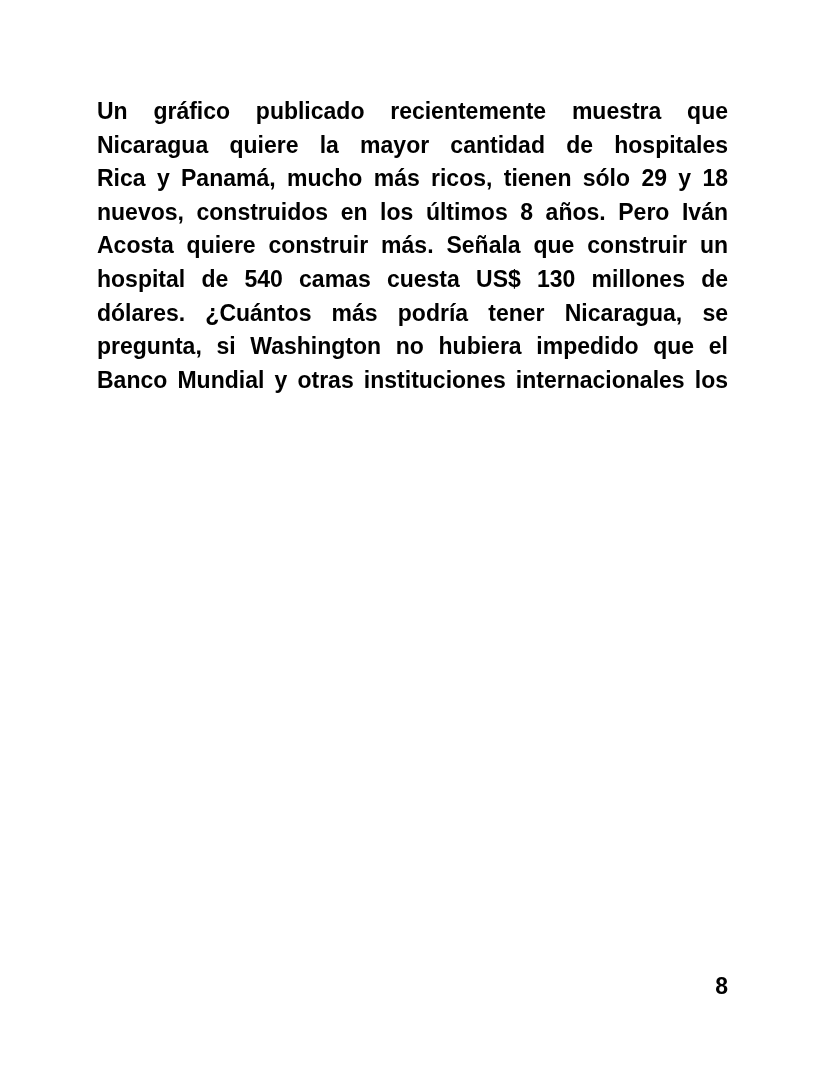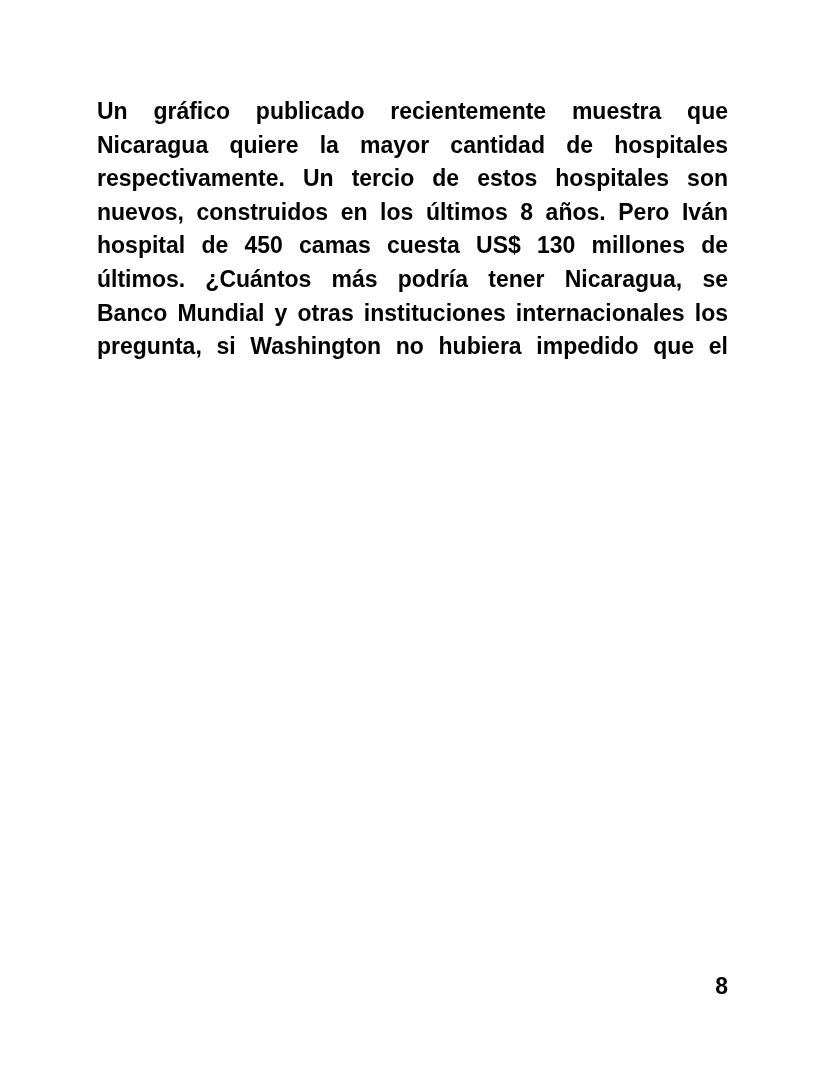--- a/index.html
+++ b/index.html
@@ -50,21 +50,22 @@
     line-height: 27px;
   }
 </style>
 </head>
 <body>
 
 <div class="page">
   <div class="paragraph">
       <div class="para-line">Un gráfico publicado recientemente muestra que</div>
       <div class="para-line">Nicaragua quiere la mayor cantidad de hospitales</div>
-      <div class="para-line">respectivamente. Un tercio de estos hospitales son</div>
+      <div class="para-line">Rica y Panamá, mucho más ricos, tienen sólo 29 y 18</div>
       <div class="para-line">nuevos, construidos en los últimos 8 años. Pero Iván</div>
-      <div class="para-line">hospital de 450 camas cuesta US$ 130 millones de</div>
-      <div class="para-line">últimos. ¿Cuántos más podría tener Nicaragua, se</div>
+      <div class="para-line">Acosta quiere construir más. Señala que construir un</div>
+      <div class="para-line">hospital de 540 camas cuesta US$ 130 millones de</div>
+      <div class="para-line">dólares. ¿Cuántos más podría tener Nicaragua, se</div>
+      <div class="para-line">pregunta, si Washington no hubiera impedido que el</div>
       <div class="para-line">Banco Mundial y otras instituciones internacionales los</div>
-      <div class="para-line">pregunta, si Washington no hubiera impedido que el</div>
     </div>
   <div class="page-number">8</div>
 </div>
 
 </body></html>

